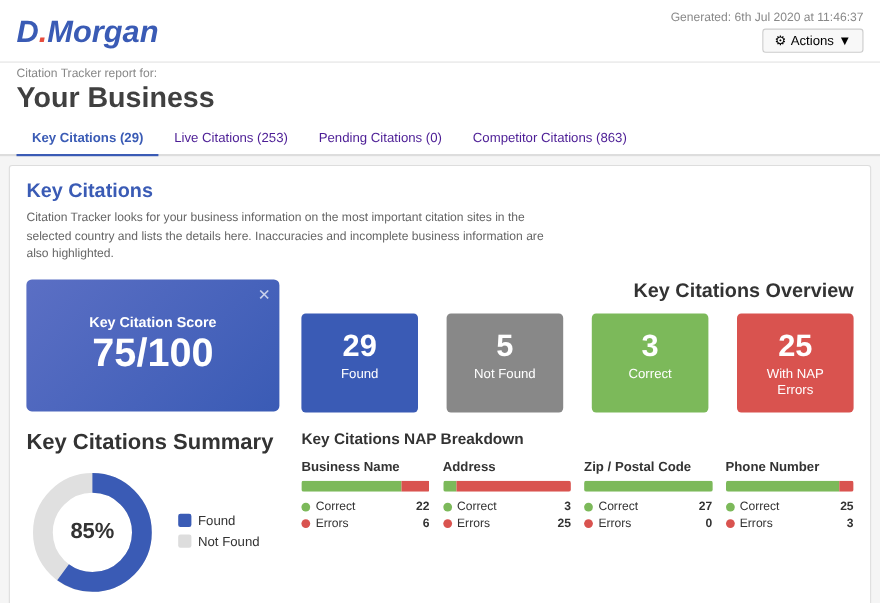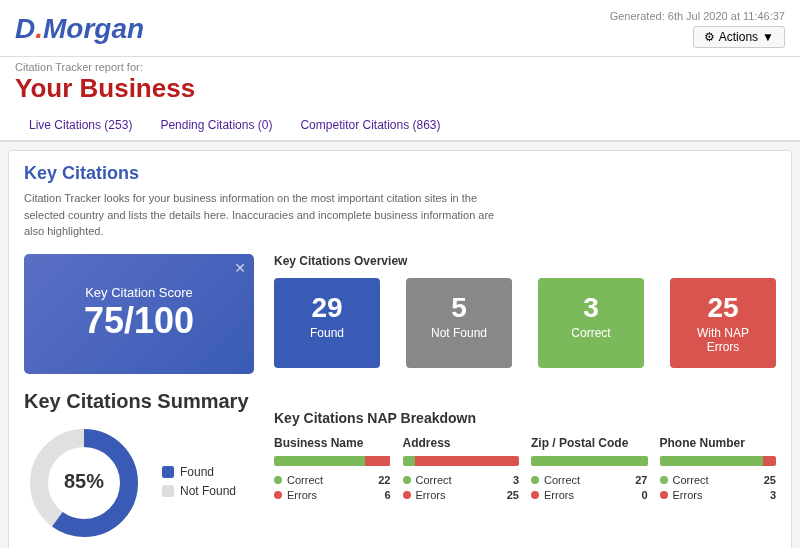--- a/index.html
+++ b/index.html
@@ -16,26 +16,26 @@
     .tab.active { color: #3a5bb5; border-bottom: 2px solid #3a5bb5; font-weight: bold; }
 
     .content { padding: 12px 15px; background: #fff; margin: 8px; border: 1px solid #ddd; border-radius: 3px; }
 
     .section-title { font-size: 18px; color: #3a5bb5; font-weight: bold; margin-bottom: 6px; }
     .section-desc { font-size: 11px; color: #666; line-height: 1.5; margin-bottom: 14px; max-width: 480px; }
 
     .top-row { display: flex; gap: 20px; align-items: flex-start; }
 
     .score-box { background: linear-gradient(135deg, #5b6fc4, #3a5bb5); color: #fff; border-radius: 5px; padding: 20px 24px; width: 230px; min-height: 120px; display: flex; flex-direction: column; align-items: center; justify-content: center; position: relative; }
-    .score-box-label { font-size: 13px; margin-bottom: 0; }
+    .score-box-label { font-size: 13px; margin-bottom: 0; font-weight: bold; }
     .score-box-value { font-size: 36px; font-weight: bold; }
     .score-box-x { position: absolute; top: 6px; right: 8px; font-size: 14px; cursor: pointer; opacity: 0.7; }
 
     .overview { flex: 1; }
-    .overview-title { font-size: 12px; font-weight: bold; color: #333; margin-bottom: 10px; }
+    .overview-title { font-size: 18px; font-weight: bold; color: #333; margin-bottom: 10px; text-align: right; }
     .overview-cards { display: flex; gap: 26px; }
     .ov-card { flex: 1; border-radius: 4px; padding: 14px 10px; text-align: center; color: #fff; }
     .ov-card .ov-num { font-size: 28px; font-weight: bold; }
     .ov-card .ov-label { font-size: 12px; margin-top: 2px; }
     .ov-found { background: #3a5bb5; }
     .ov-notfound { background: #888; }
     .ov-correct { background: #7cb95a; }
     .ov-errors { background: #d9534f; }
 
     .summary-row { display: flex; gap: 20px; margin-top: 16px; align-items: flex-start; }
@@ -43,21 +43,21 @@
     .summary-title { font-size: 20px; font-weight: bold; color: #333; margin-bottom: 10px; }
 
     .donut-wrap { display: flex; align-items: center; gap: 18px; }
     .donut-svg { width: 120px; height: 120px; }
     .legend-item { display: flex; align-items: center; gap: 6px; margin-bottom: 5px; font-size: 12px; }
     .legend-dot { width: 12px; height: 12px; border-radius: 2px; }
     .legend-found { background: #3a5bb5; }
     .legend-notfound { background: #ddd; }
 
     .nap-section { flex: 1; }
-    .nap-title { font-size: 14px; font-weight: bold; color: #333; margin-bottom: 10px; margin-top: 20px; }
+    .nap-title { font-size: 14px; font-weight: bold; color: #333; margin-bottom: 10px; }
     .nap-cols { display: flex; gap: 12px; }
     .nap-col { flex: 1; }
     .nap-col-title { font-size: 12px; font-weight: bold; color: #333; margin-bottom: 6px; }
     .nap-bar { height: 10px; border-radius: 2px; margin-bottom: 8px; display: flex; overflow: hidden; }
     .nap-bar-green { background: #7cb95a; }
     .nap-bar-red { background: #d9534f; }
     .nap-stat { display: flex; align-items: center; gap: 5px; font-size: 11px; margin-bottom: 3px; }
     .dot { width: 8px; height: 8px; border-radius: 50%; display: inline-block; }
     .dot-green { background: #7cb95a; }
     .dot-red { background: #d9534f; }
@@ -81,24 +81,25 @@
         <span>⚙</span>
         <span>Actions</span>
         <span>▼</span>
       </button>
     </div>
   </div>
 </div>
 
 <div style="background:#fff; padding: 4px 15px 0;">
   <div style="font-size:11px;color:#888;">Citation Tracker report for:</div>
-  <div style="font-size:26px;font-weight:bold;color:#b91c1c;padding-bottom:6px;">Your Business</div>
+  <div style="font-size:26px;font-weight:bold;color:#404040;padding-bottom:6px;">Your Business</div>
 </div>
 
 <div class="tabs">
+  <div class="tab active">Key Citations (29)</div>
   <div class="tab">Live Citations (253)</div>
   <div class="tab">Pending Citations (0)</div>
   <div class="tab">Competitor Citations (863)</div>
 </div>
 
 <div class="content">
 
   <div class="section-title">Key Citations</div>
   <div class="section-desc">Citation Tracker looks for your business information on the most important citation sites in the selected country and lists the details here. Inaccuracies and incomplete business information are also highlighted.</div>
 

